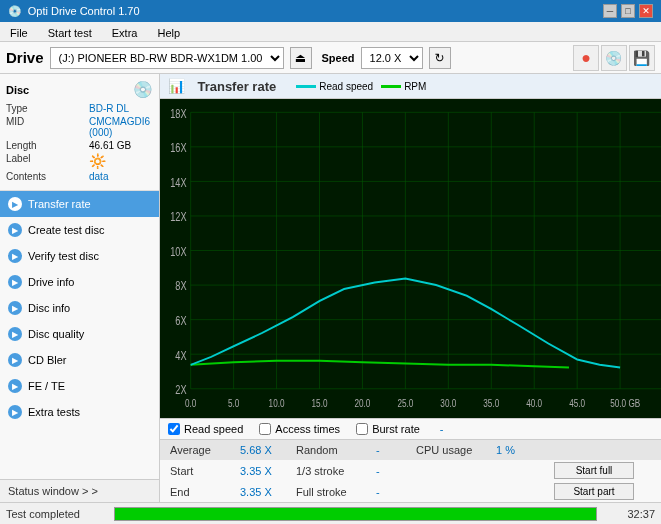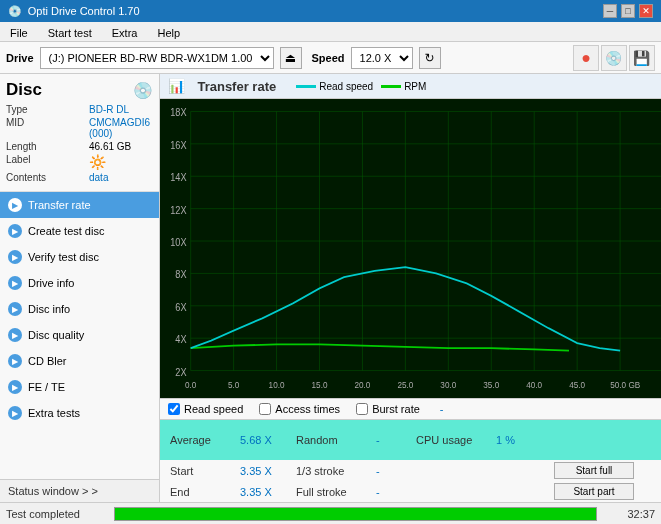--- a/index.html
+++ b/index.html
@@ -66,21 +66,21 @@
     .drive-bar {
       background: #f8f8f8;
       height: 32px;
       display: flex;
       align-items: center;
       padding: 0 6px;
       border-bottom: 1px solid #ccc;
       gap: 6px;
     }
     .drive-label {
-      font-size: 11px;
+      font-size: 15px;
       font-weight: bold;
     }
     .drive-select {
       height: 22px;
       font-size: 11px;
       padding: 0 4px;
       min-width: 200px;
       border: 1px solid #aaa;
       background: white;
     }
@@ -147,21 +147,21 @@
       border-bottom: 1px solid #ddd;
     }
     .disc-header {
       display: flex;
       align-items: center;
       justify-content: space-between;
       margin-bottom: 4px;
     }
     .disc-title {
       font-weight: bold;
-      font-size: 17px;
+      font-size: 11px;
     }
     .disc-icon {
       font-size: 16px;
       color: #555;
     }
     .disc-row {
       display: flex;
       font-size: 10px;
       margin-bottom: 2px;
     }
@@ -547,21 +547,21 @@
         <input type="checkbox" style="">
         <span>Access times</span>
       </div>
       <div class="ctrl-item">
         <input type="checkbox" style="">
         <span>Burst rate</span>
       </div>
       <span style="color:#0070c0; margin-left:4px;">-</span>
     </div>
 
-    <div style="display:grid; grid-template-columns:70px 56px 80px 40px 80px 60px 80px; align-items:center; padding:12px 8px; background:#5eead4; border-top:1px solid #ccc;">
+    <div style="display:grid; grid-template-columns:70px 56px 80px 40px 80px 60px 80px; align-items:center; padding:2px 8px; background:#e5e5e5; border-top:1px solid #ccc;">
       <span class="stat-label">Average</span>
       <span class="stat-value">5.68 X</span>
       <span class="stat-label">Random</span>
       <span class="stat-value">-</span>
       <span class="stat-label">CPU usage</span>
       <span class="stat-value">1 %</span>
       <span></span>
     </div>
 
     <div style="display:grid; grid-template-columns:70px 56px 80px 40px 80px 60px 80px; align-items:center; padding:2px 8px; background:#f8f8f8;">

